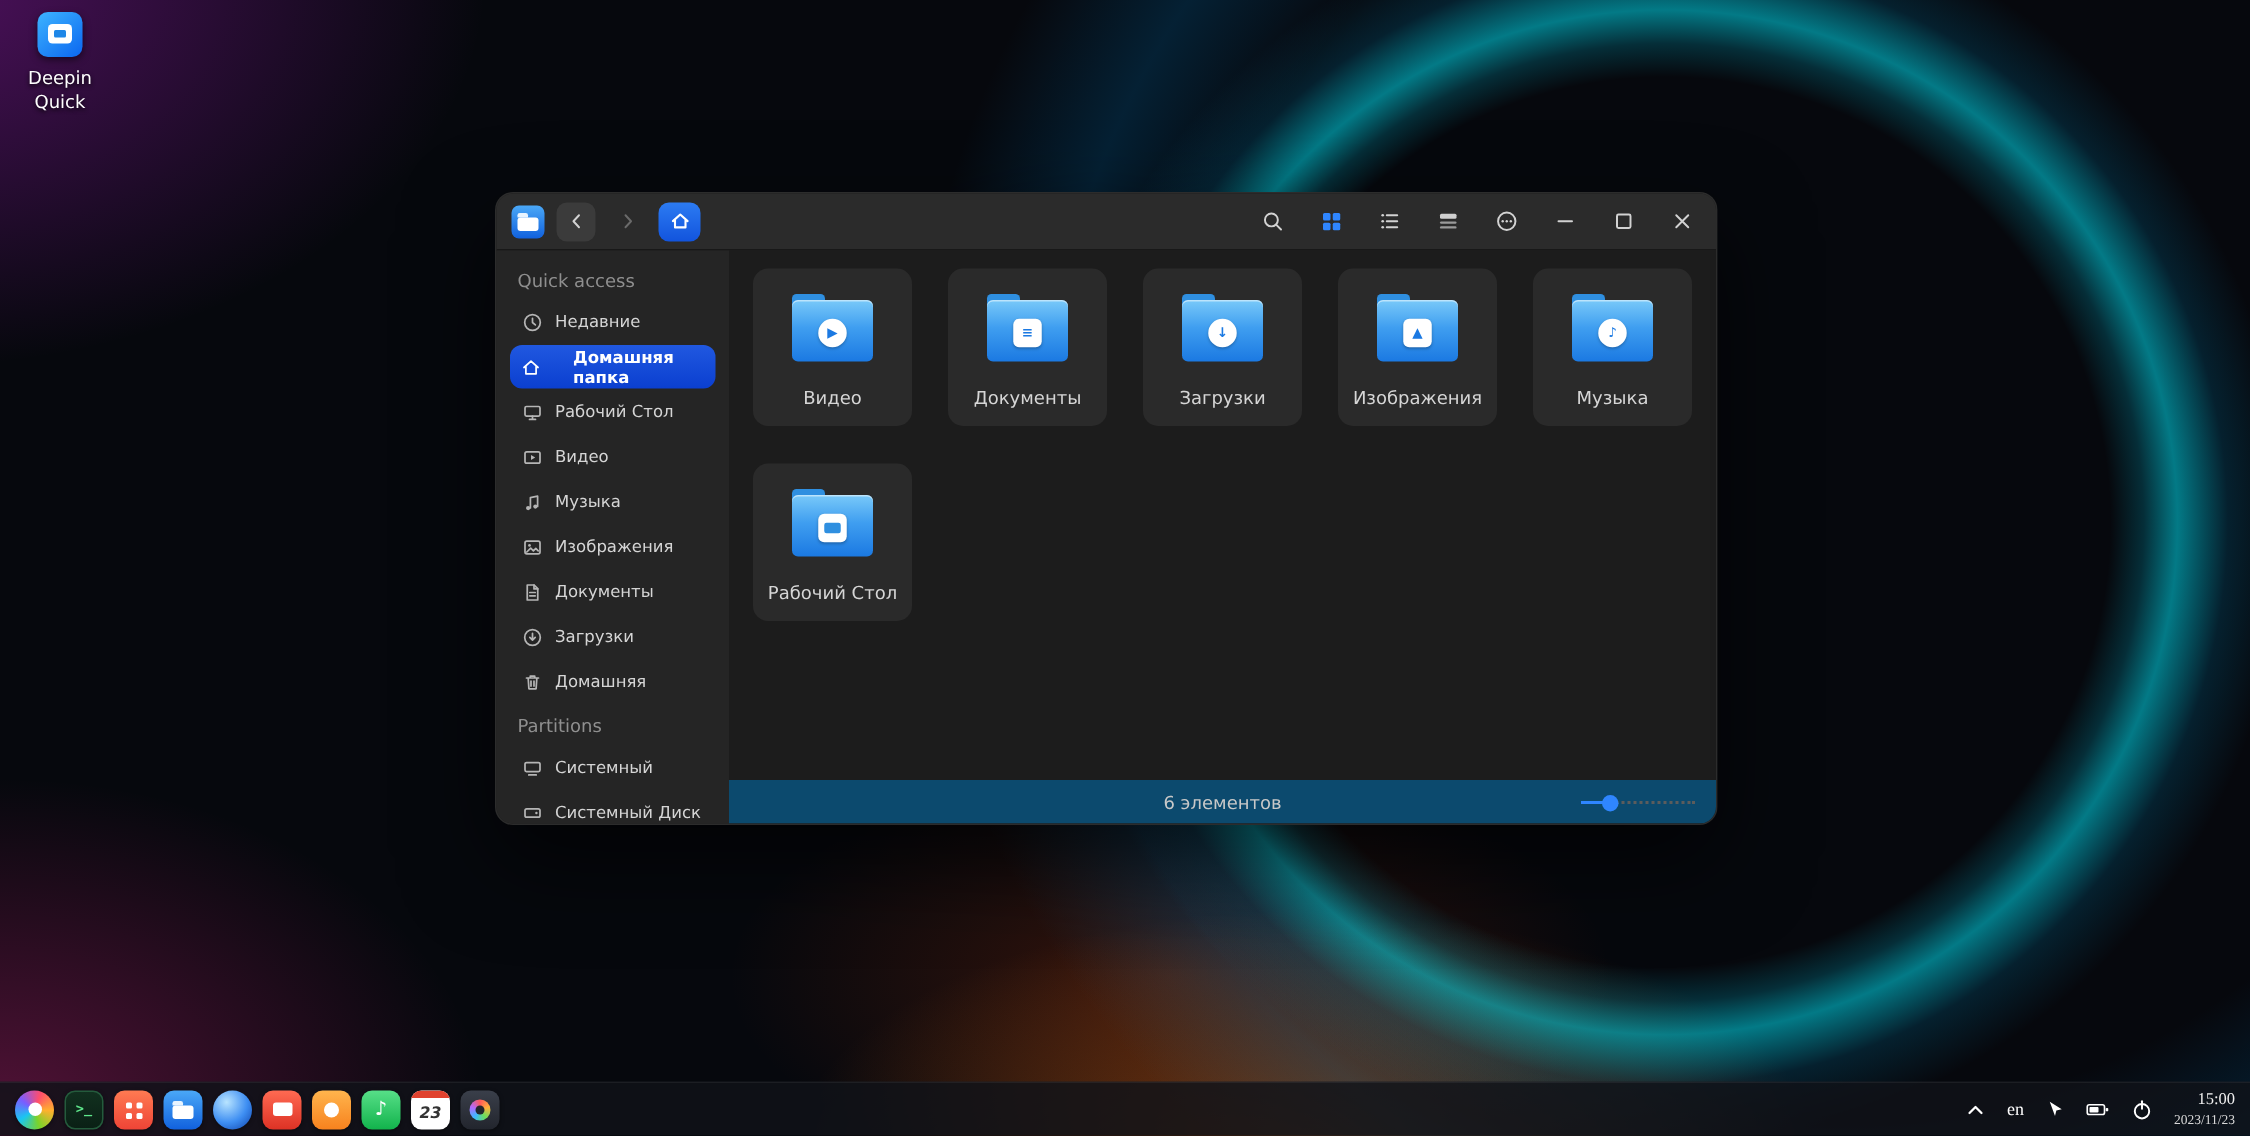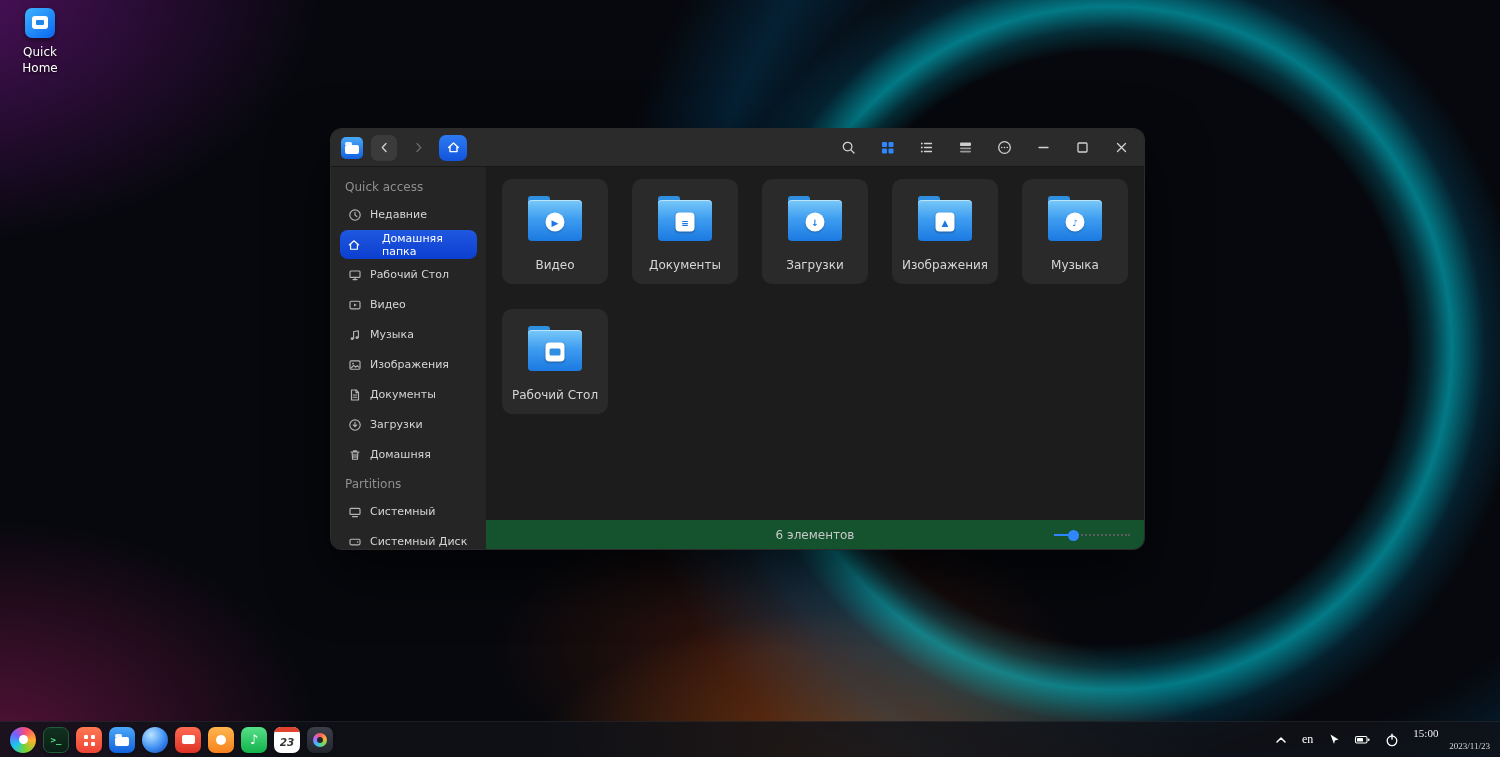--- a/index.html
+++ b/index.html
@@ -52,21 +52,21 @@
 
   .win-body { flex:1; display:flex; min-height:0; position:relative;justify-content:center; }
 
   
   .sidebar { width:155px; flex:0 0 155px; background:#252525; padding:9px 9px; overflow:hidden; }
   .side-header { color:#8f8f8f; font-size:12px; padding:4px 5px 6px; }
   .side-item { height:29px; display:flex; align-items:center; gap:8px; padding:0 7px; border-radius:8px;
     color:#d5d5d5; font-size:11px; margin-bottom:1px; cursor:default; }
   .side-item .sicon { width:15px; height:15px; display:flex; align-items:center; justify-content:center; color:#b5b5b5; }
   .sicon svg { width:14px; height:14px; stroke:currentColor; fill:none; stroke-width:1.15; stroke-linecap:round; stroke-linejoin:round; }
-  .side-item.selected { background:linear-gradient(180deg,#2058e0,#0b3fd0); color:#fff; font-weight:400;gap:21px; }
+  .side-item.selected { background:linear-gradient(180deg,#2058e0,#0b3fd0); color:#fff; font-weight:700;gap:21px; }
   .side-item.selected .sicon { color:#fff; }
 
   
   .content { flex:1; background:#1c1c1c; position:relative; padding:12px 16px 30px; }
   .folder-grid { display:flex; flex-wrap:wrap; gap:25px 24px; }
   .folder-card { width:106px; height:105px; background:#2a2a2a; border-radius:10px;
     display:flex; flex-direction:column; align-items:center; }
   .ficon { width:54px; height:45px; position:relative; margin-top:17px; }
   .f-tab { position:absolute; top:0; left:0; width:22px; height:10px; background:#2f8fe0; border-radius:3px 3px 0 0; }
   .f-body { position:absolute; top:4px; left:0; right:0; bottom:0; border-radius:4px;
@@ -74,21 +74,21 @@
     box-shadow:inset 0 1px 0 rgba(255,255,255,.5); }
   .f-emblem { position:absolute; left:50%; top:58%; transform:translate(-50%,-50%); width:19px; height:19px;
     background:#fff; display:flex; align-items:center; justify-content:center;
     color:#1b79e2; font-size:9px; font-weight:700; z-index:2; box-shadow:0 1px 2px rgba(0,0,0,.25); }
   .em-circle { border-radius:50%; }
   .em-square { border-radius:4px; }
   .em-desktop::after { content:""; width:11px; height:7px; background:#2f8fe0; border-radius:1.5px; }
   .folder-label { margin-top:auto; margin-bottom:12px; color:#d6d6d6; font-size:12px; max-width:100px;
     white-space:nowrap; overflow:hidden; text-overflow:ellipsis; }
 
-  .statusbar { position:absolute; left:155px; right:0; bottom:0; height:29px; background:#14532d;
+  .statusbar { position:absolute; left:155px; right:0; bottom:0; height:29px; background:#0c4a6e;
     display:flex; align-items:center; justify-content:center; }
   .status-count { color:#c8c8c8; font-size:12px; }
   .zoom-slider { position:absolute; right:14px; top:50%; transform:translateY(-50%); width:76px; height:12px; }
   .zs-track { position:absolute; left:0; right:0; top:5px; border-top:2px dotted #5c5c5c; }
   .zs-fill { position:absolute; left:0; width:18px; top:5px; border-top:2px solid #2f86ff; }
   .zs-knob { position:absolute; left:14px; top:1px; width:11px; height:11px; border-radius:50%; background:#2f86ff; }
 
   
   .taskbar { position:absolute; left:0; right:0; bottom:0; height:36px;
     background:rgba(16,18,24,.82); border-top:1px solid rgba(255,255,255,.06);
@@ -117,30 +117,30 @@
   .di-calendar::before { content:""; position:absolute; left:0; top:0; right:0; height:5px; background:#e0422e; }
   .di-calendar .cal-day { margin-top:4px; color:#333; font-size:10.5px; font-weight:700; }
   .di-control { background:linear-gradient(180deg,#3a3f4a,#22252d); }
   .di-control::after { content:""; position:absolute; width:14px; height:14px; border-radius:50%;
     background:conic-gradient(#ff5a5a,#ffb03c,#6ade5a,#3cb9ff,#b06aff,#ff5a5a); }
   .di-control::before { content:""; position:absolute; width:6px; height:6px; border-radius:50%; background:#23262d; z-index:1; }
 
   .tray { margin-left:auto; display:flex; align-items:center; gap:13px; color:#fff;font-family:Liberation Serif, serif; }
   .tray svg { display:block; }
   .tray-lang { font-size:12px; color:#fff; }
-  .clock { text-align:left; color:#f0f0f0; line-height:1.25; }
+  .clock { text-align:right; color:#f0f0f0; line-height:1.25; }
   .clock .time { font-size:11px; }
-  .clock .date { font-size:9px; color:#d8d8d8;margin-left:36px; }
+  .clock .date { font-size:9px; color:#d8d8d8; }
 </style>
 </head>
 <body>
 
 <div class="desktop-shortcut">
   <div class="home-app-icon"></div>
-  <div class="shortcut-label">Quick Home</div>
+  <div class="shortcut-label">Deepin Quick</div>
 </div>
 
 <div class="window">
 
   <div class="titlebar">
     <div class="app-badge"></div>
     <div class="tbtn boxed">
       <svg viewBox="0 0 15 15">
           <path d="M9 3.5 5.3 7.5 9 11.5"></path>
         </svg>

